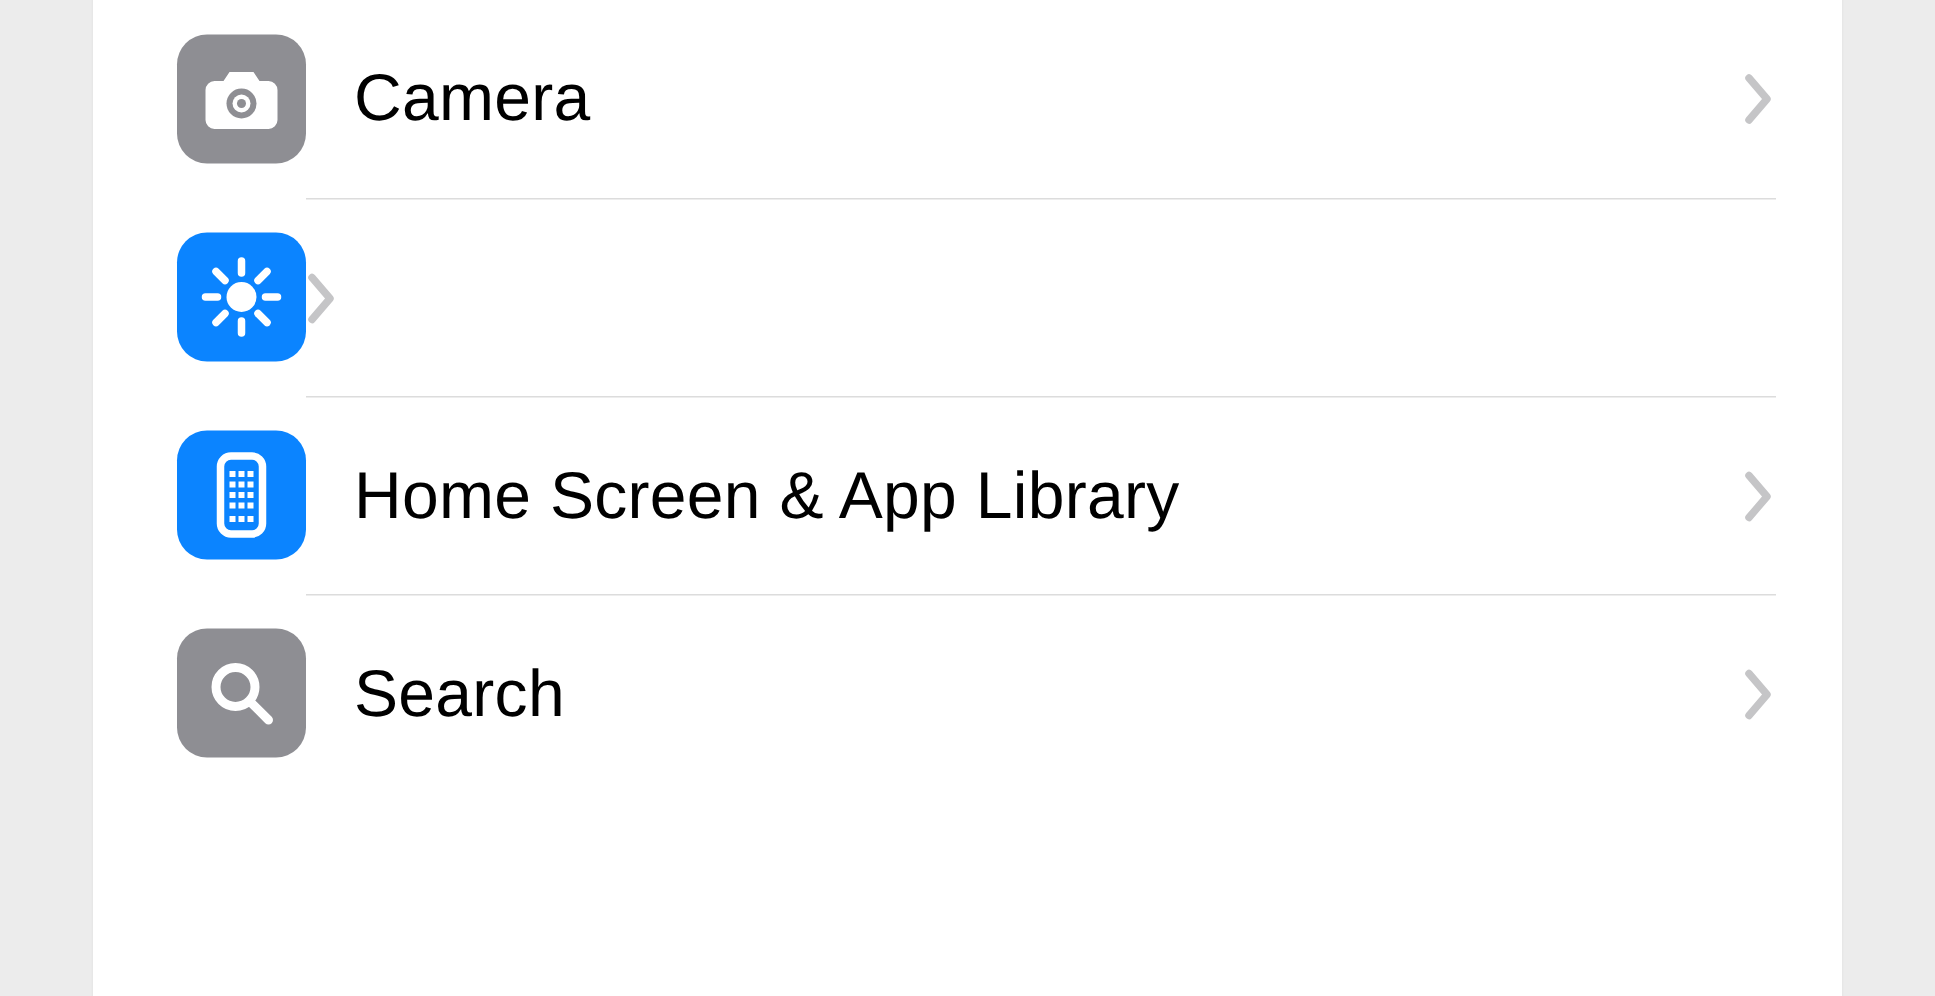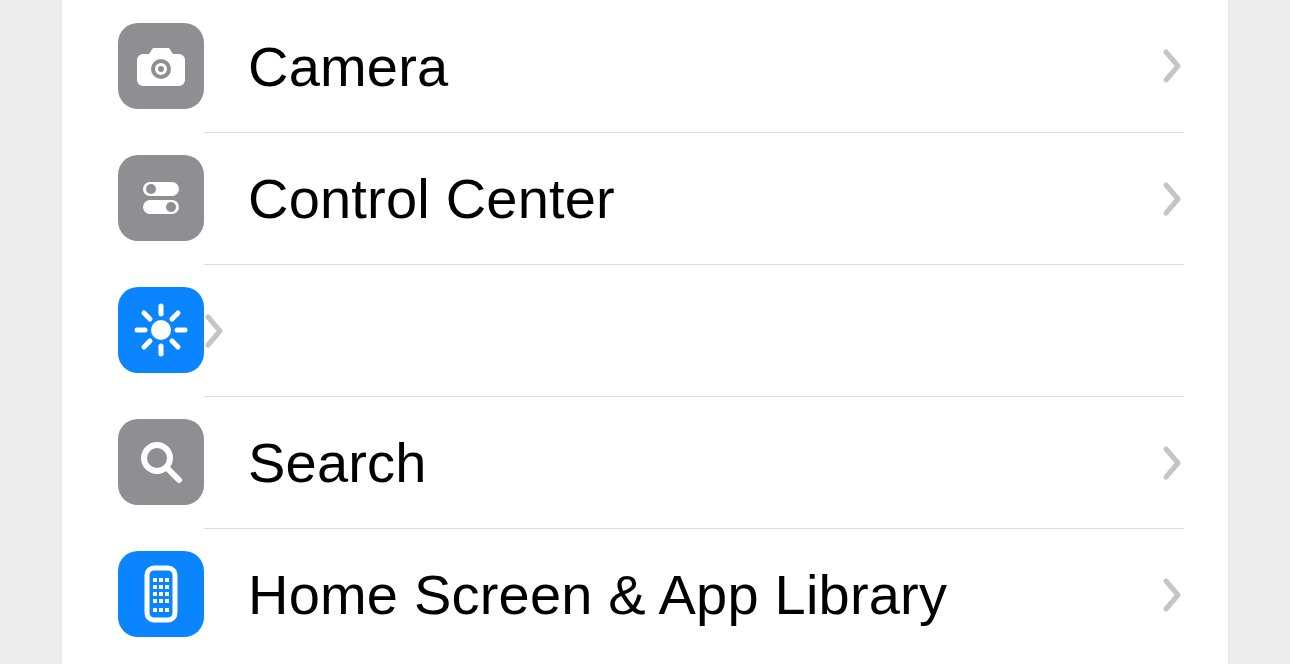--- a/index.html
+++ b/index.html
@@ -51,22 +51,22 @@
     height: 86px;
     border-radius: 20px;
     display: flex;
     align-items: center;
     justify-content: center;
     flex-shrink: 0;
   }
   .icon-gray  { background: #8e8e93; }
   .icon-blue  { background: #0b84ff; }
   .label {
-    margin-left: 44px;
-    font-size: 56px;
+    margin-left: 32px;
+    font-size: 44px;
     font-weight: 400;
     color: #000;
     letter-spacing: 0.2px;
     flex: 1;
   }
   .chevron {
     flex-shrink: 0;
     color: #c5c5c7;
   }
   svg { display: block; }
@@ -90,73 +90,38 @@
         <div class="rowline">
           <span class="label">Camera</span>
           <span class="chevron">
             <svg width="22" height="36" viewBox="0 0 22 36">
                 <path d="M4 4 L16 18 L4 32" fill="none" stroke="currentColor" stroke-width="5" stroke-linecap="round" stroke-linejoin="round"></path>
               </svg>
           </span>
         </div>
       </div>
 
-      <div class="row">
-        <div class="icon-tile icon-gray">
-          <svg width="56" height="56" viewBox="0 0 56 56">
-            <rect x="10" y="12" width="36" height="14" rx="7" fill="#ffffff"></rect>
-            <circle cx="18" cy="19" r="5" fill="#8e8e93"></circle>
-            <rect x="10" y="30" width="36" height="14" rx="7" fill="#ffffff"></rect>
-            <circle cx="38" cy="37" r="5" fill="#8e8e93"></circle>
-          </svg>
-        </div>
-        <div class="rowline">
-          <span class="label">Control Center</span>
-          <span class="chevron">
-            <svg width="22" height="36" viewBox="0 0 22 36">
-                <path d="M4 4 L16 18 L4 32" fill="none" stroke="currentColor" stroke-width="5" stroke-linecap="round" stroke-linejoin="round"></path>
-              </svg>
-          </span>
-        </div>
-      </div>
 
       <div class="row">
         <div class="icon-tile icon-blue">
           <svg width="60" height="60" viewBox="0 0 60 60">
             <circle cx="30" cy="30" r="10" fill="#ffffff"></circle>
             <g stroke="#ffffff" stroke-width="5" stroke-linecap="round">
               <line x1="30" y1="6" x2="30" y2="14"></line>
               <line x1="30" y1="46" x2="30" y2="54"></line>
               <line x1="6" y1="30" x2="14" y2="30"></line>
               <line x1="46" y1="30" x2="54" y2="30"></line>
               <line x1="13" y1="13" x2="19" y2="19"></line>
               <line x1="41" y1="41" x2="47" y2="47"></line>
               <line x1="47" y1="13" x2="41" y2="19"></line>
               <line x1="19" y1="41" x2="13" y2="47"></line>
             </g>
           </svg>
         </div>
         <div class="rowline">
-          <span class="chevron">
-            <svg width="22" height="36" viewBox="0 0 22 36">
-                <path d="M4 4 L16 18 L4 32" fill="none" stroke="currentColor" stroke-width="5" stroke-linecap="round" stroke-linejoin="round"></path>
-              </svg>
-          </span>
-        </div>
-      </div>
-
-      <div class="row">
-        <div class="icon-tile icon-gray">
-          <svg width="54" height="54" viewBox="0 0 54 54">
-            <circle cx="23" cy="23" r="13" fill="none" stroke="#ffffff" stroke-width="6"></circle>
-            <line x1="33" y1="33" x2="45" y2="45" stroke="#ffffff" stroke-width="6" stroke-linecap="round"></line>
-          </svg>
-        </div>
-        <div class="rowline">
-          <span class="label">Search</span>
           <span class="chevron">
             <svg width="22" height="36" viewBox="0 0 22 36">
                 <path d="M4 4 L16 18 L4 32" fill="none" stroke="currentColor" stroke-width="5" stroke-linecap="round" stroke-linejoin="round"></path>
               </svg>
           </span>
         </div>
       </div>
 
       <div class="row">
         <div class="icon-tile icon-blue">
@@ -184,15 +149,32 @@
         <div class="rowline">
           <span class="label">Home Screen &amp; App Library</span>
           <span class="chevron">
             <svg width="22" height="36" viewBox="0 0 22 36">
                 <path d="M4 4 L16 18 L4 32" fill="none" stroke="currentColor" stroke-width="5" stroke-linecap="round" stroke-linejoin="round"></path>
               </svg>
           </span>
         </div>
       </div>
 
+      <div class="row">
+        <div class="icon-tile icon-gray">
+          <svg width="54" height="54" viewBox="0 0 54 54">
+            <circle cx="23" cy="23" r="13" fill="none" stroke="#ffffff" stroke-width="6"></circle>
+            <line x1="33" y1="33" x2="45" y2="45" stroke="#ffffff" stroke-width="6" stroke-linecap="round"></line>
+          </svg>
+        </div>
+        <div class="rowline">
+          <span class="label">Search</span>
+          <span class="chevron">
+            <svg width="22" height="36" viewBox="0 0 22 36">
+                <path d="M4 4 L16 18 L4 32" fill="none" stroke="currentColor" stroke-width="5" stroke-linecap="round" stroke-linejoin="round"></path>
+              </svg>
+          </span>
+        </div>
+      </div>
+
     </div>
   </div>
 </div>
 
 </body></html>

